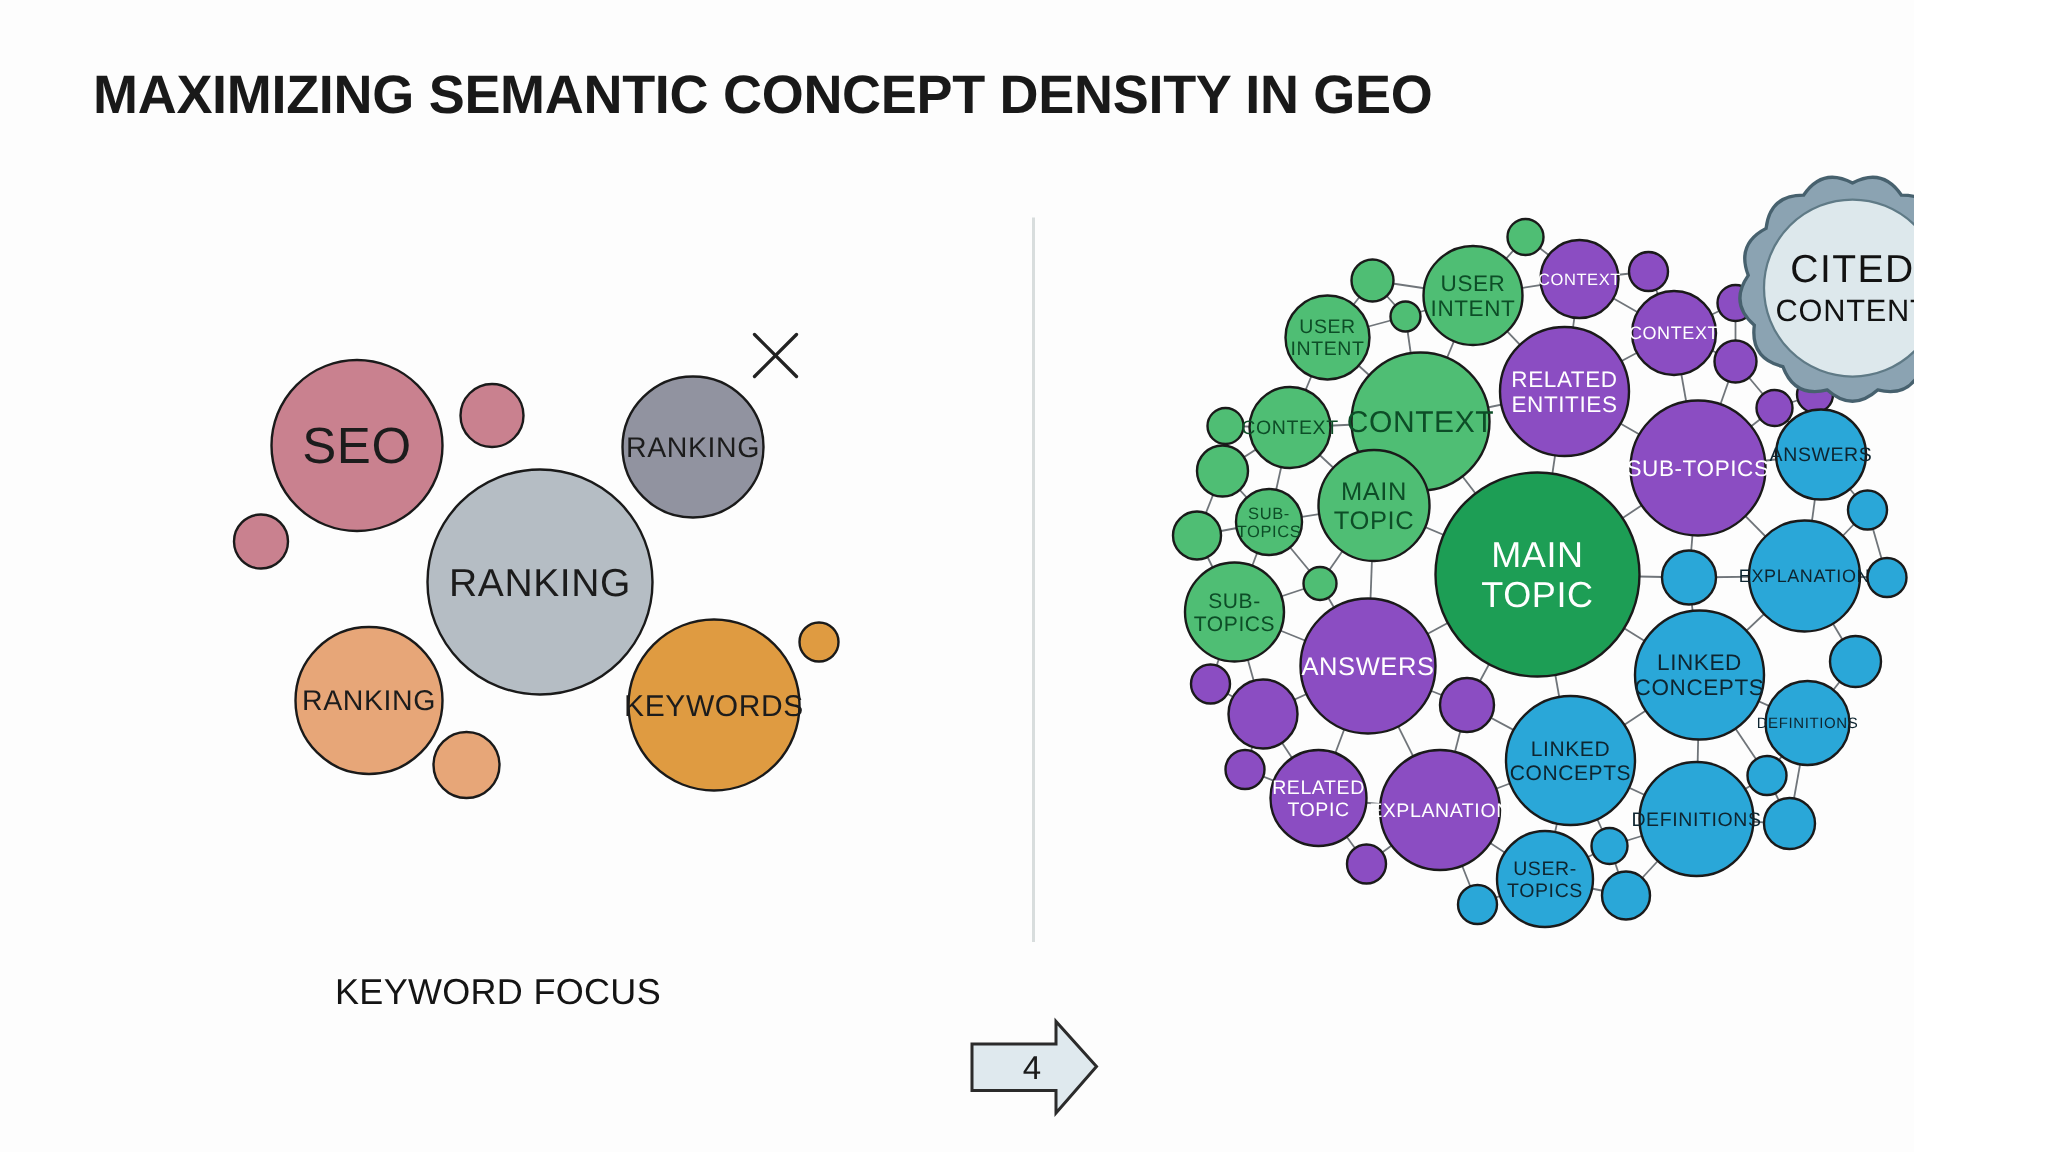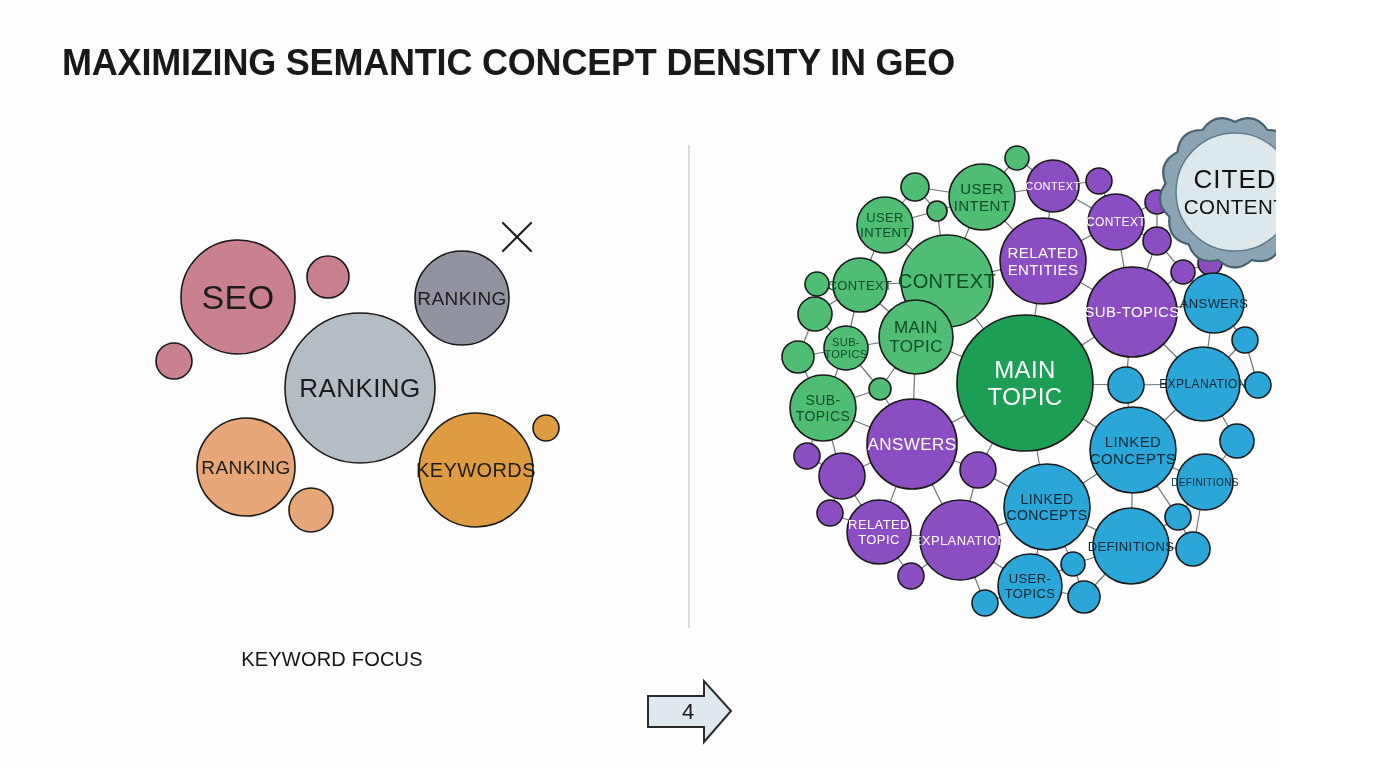--- a/index.html
+++ b/index.html
@@ -1,21 +1,21 @@
 <!DOCTYPE html>
 <html><head>
 <meta charset="utf-8">
 <style>
   html,body{margin:0;padding:0;background:#ffffff;}
   .stage{position:relative;width:1276px;height:768px;background:#fdfdfd;overflow:hidden;
          font-family:"Liberation Sans",sans-serif;}
   .title{position:absolute;left:62px;top:42px;font-size:36px;font-weight:600;
          letter-spacing:-0.2px;color:#191919;white-space:nowrap;}
   .divider{position:absolute;left:688px;top:145px;width:2px;height:483px;background:#d8dddd;}
-  .panel-label{position:absolute;top:648px;transform:translateX(-50%);font-size:20px;
+  .panel-label{position:absolute;top:648px;transform:translateX(-50%);font-size:24px;
          font-weight:500;color:#141414;letter-spacing:0.2px;white-space:nowrap;}
   .panel-label.left{left:332px;}
   .panel-label.right{left:1026px;}
   svg#diagram{position:absolute;left:0;top:0;}
   svg text{font-family:"Liberation Sans",sans-serif;}
 </style>
 </head>
 <body>
 
 <div class="stage">

